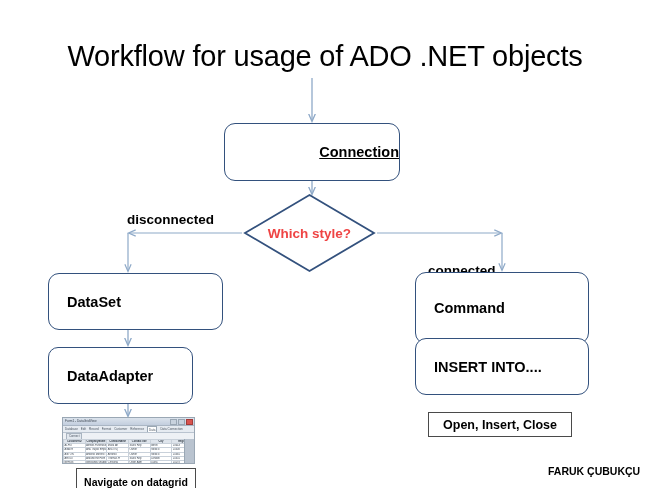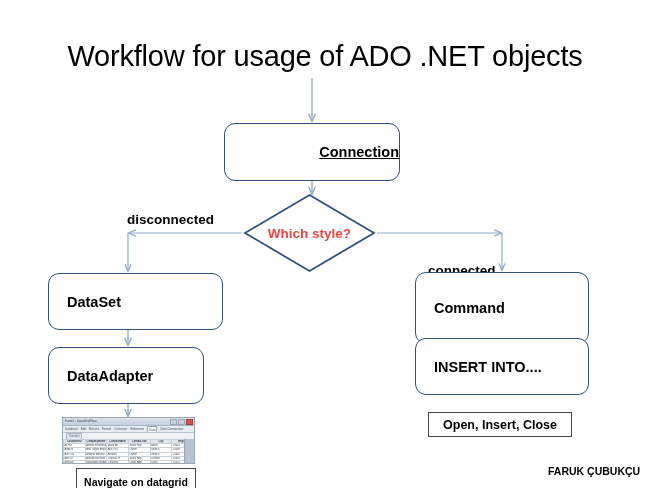--- a/index.html
+++ b/index.html
@@ -43,21 +43,21 @@
     align-items: center;
     font-size: 14.5px;
     font-weight: bold;
     color: #000000;
   }
   .rbox.center { justify-content: flex-end; text-decoration: underline; }
   .rbox.left { justify-content: flex-start; padding-left: 18px; text-align: center; }
 
   #box-connection { left: 224px; top: 123px; width: 176px; height: 58px; }
   #box-dataset    { left: 48px;  top: 273px; width: 175px; height: 57px; }
-  #box-dataadapter{ left: 48px;  top: 347px; width: 156px; height: 57px; }
+  #box-dataadapter{ left: 48px;  top: 347px; width: 145px; height: 57px; border-radius: 10px; }
   #box-command    { left: 415px; top: 272px; width: 174px; height: 72px; }
   #box-insert     { left: 415px; top: 338px; width: 174px; height: 57px; }
 
   
   #decision {
     position: absolute;
     left: 243px;
     top: 193px;
     width: 133px;
     height: 80px;

